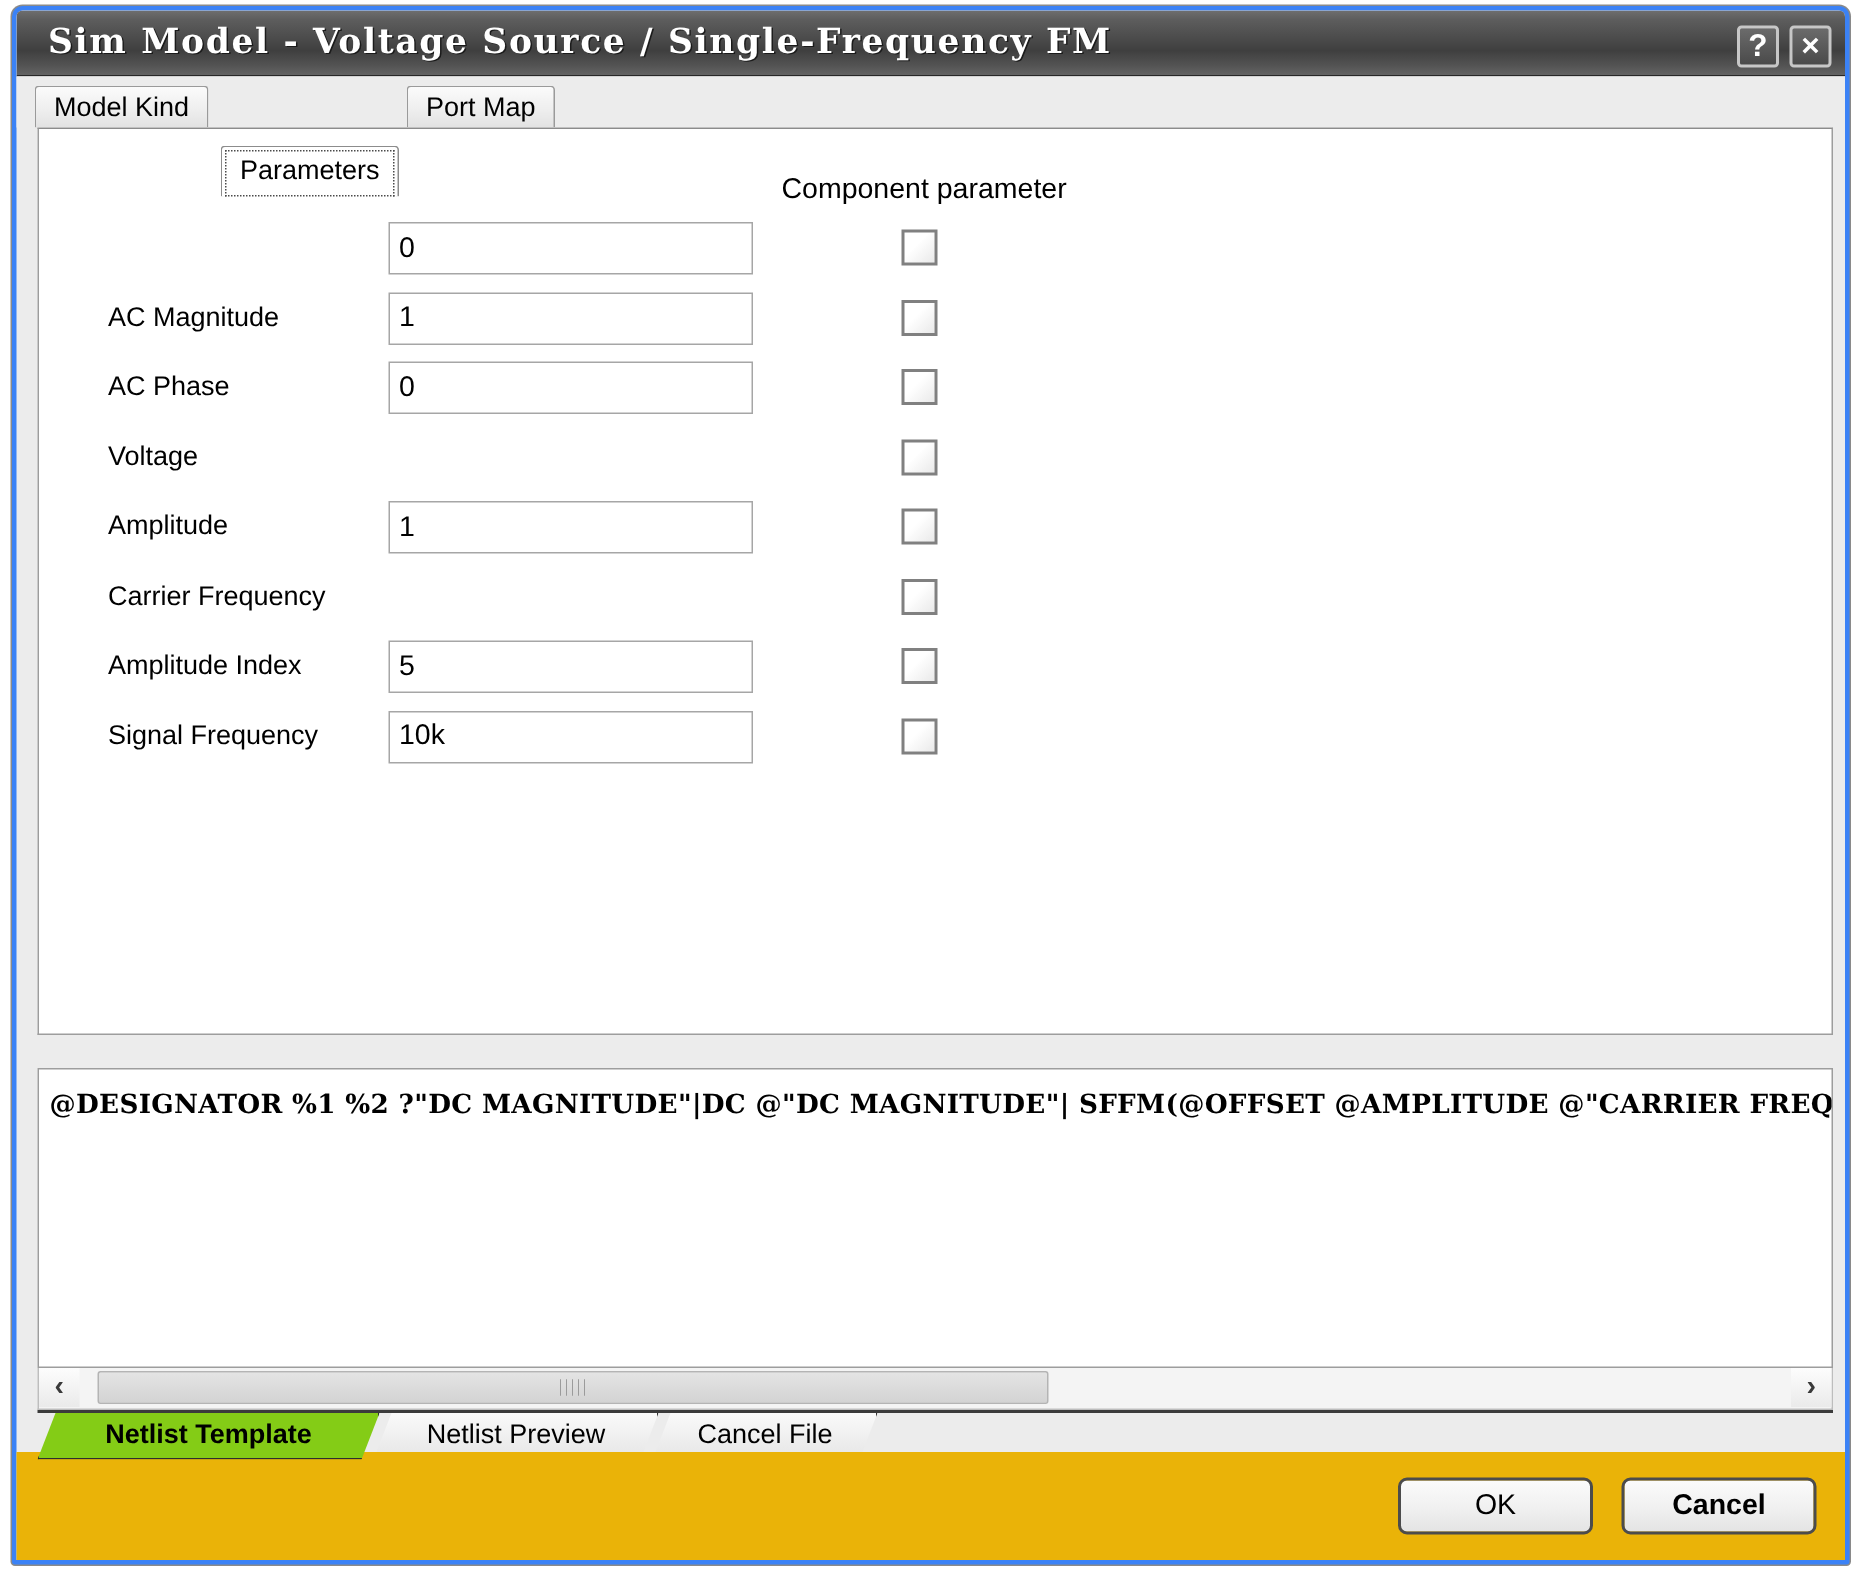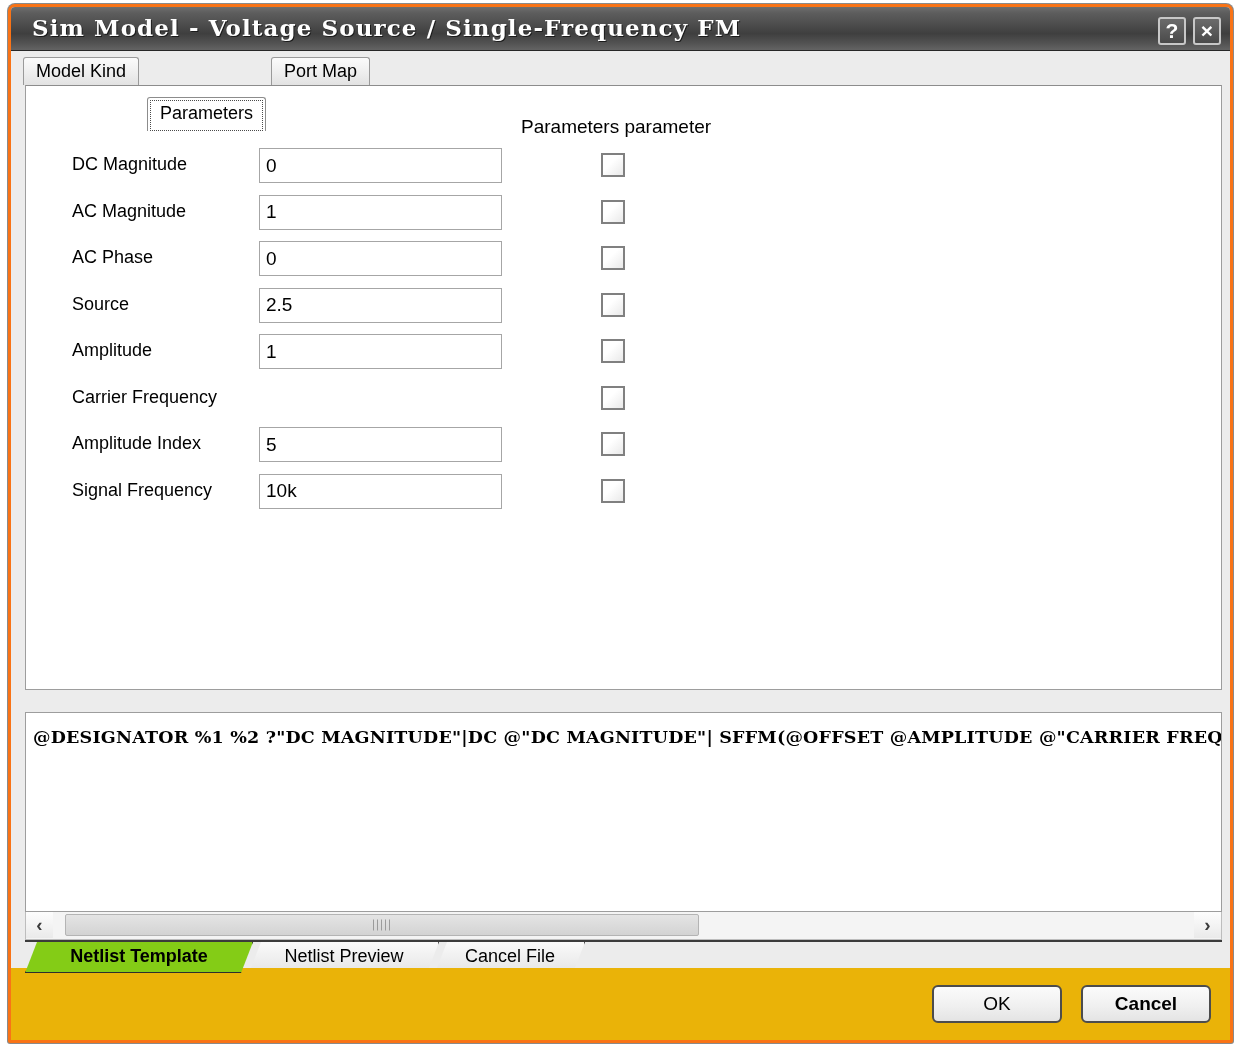--- a/index.html
+++ b/index.html
@@ -10,21 +10,21 @@
     font-family: "Liberation Sans", sans-serif;
     overflow: hidden;
   }
 
   
   #window {
     position: absolute;
     left: 8px; top: 4px;
     width: 1225px; height: 1039px;
     background: #ececec;
-    border: 3px solid #f97316;
+    border: 3px solid #3b82f6;
     border-radius: 7px 7px 2px 2px;
     box-shadow: 0 0 0 1px #8a8a8a;
   }
 
   
   #titlebar {
     position: absolute;
     left: 0; top: 0;
     width: 100%; height: 44px;
     background: linear-gradient(to bottom,
@@ -282,40 +282,38 @@
     <div class="tb-btn" id="btn-close">×</div>
   </div>
 
   <div id="tabstrip">
       <div class="ttab" style="left: 12px;"><span>Model Kind</span></div>
       <div class="ttab active" style="left: 136px; margin-top: 44px;"><span>Parameters</span><span class="focusring"></span></div>
       <div class="ttab" style="left: 260px;"><span>Port Map</span></div>
     </div>
 
   <div id="panel">
-    <div id="comp-param-head">Parameters parameter</div>
+    <div id="comp-param-head">Component parameter</div>
     <div id="param-rows">
         <div class="prow" style="top: 60px;">
-          <div class="plabel">DC Magnitude</div>
           <input class="pinput" type="text" value="0" style="">
           <div class="pcheck"></div>
         </div>
         <div class="prow" style="top: 106.5px;">
           <div class="plabel">AC Magnitude</div>
           <input class="pinput" type="text" value="1" style="">
           <div class="pcheck"></div>
         </div>
         <div class="prow" style="top: 153px;">
           <div class="plabel">AC Phase</div>
           <input class="pinput" type="text" value="0" style="">
           <div class="pcheck"></div>
         </div>
         <div class="prow" style="top: 199.5px;">
-          <div class="plabel">Source</div>
-          <input class="pinput" type="text" value="2.5" style="">
+          <div class="plabel">Voltage</div>
           <div class="pcheck"></div>
         </div>
         <div class="prow" style="top: 246px;">
           <div class="plabel">Amplitude</div>
           <input class="pinput" type="text" value="1" style="">
           <div class="pcheck"></div>
         </div>
         <div class="prow" style="top: 292.5px;">
           <div class="plabel">Carrier Frequency</div>
           <div class="pcheck"></div>

